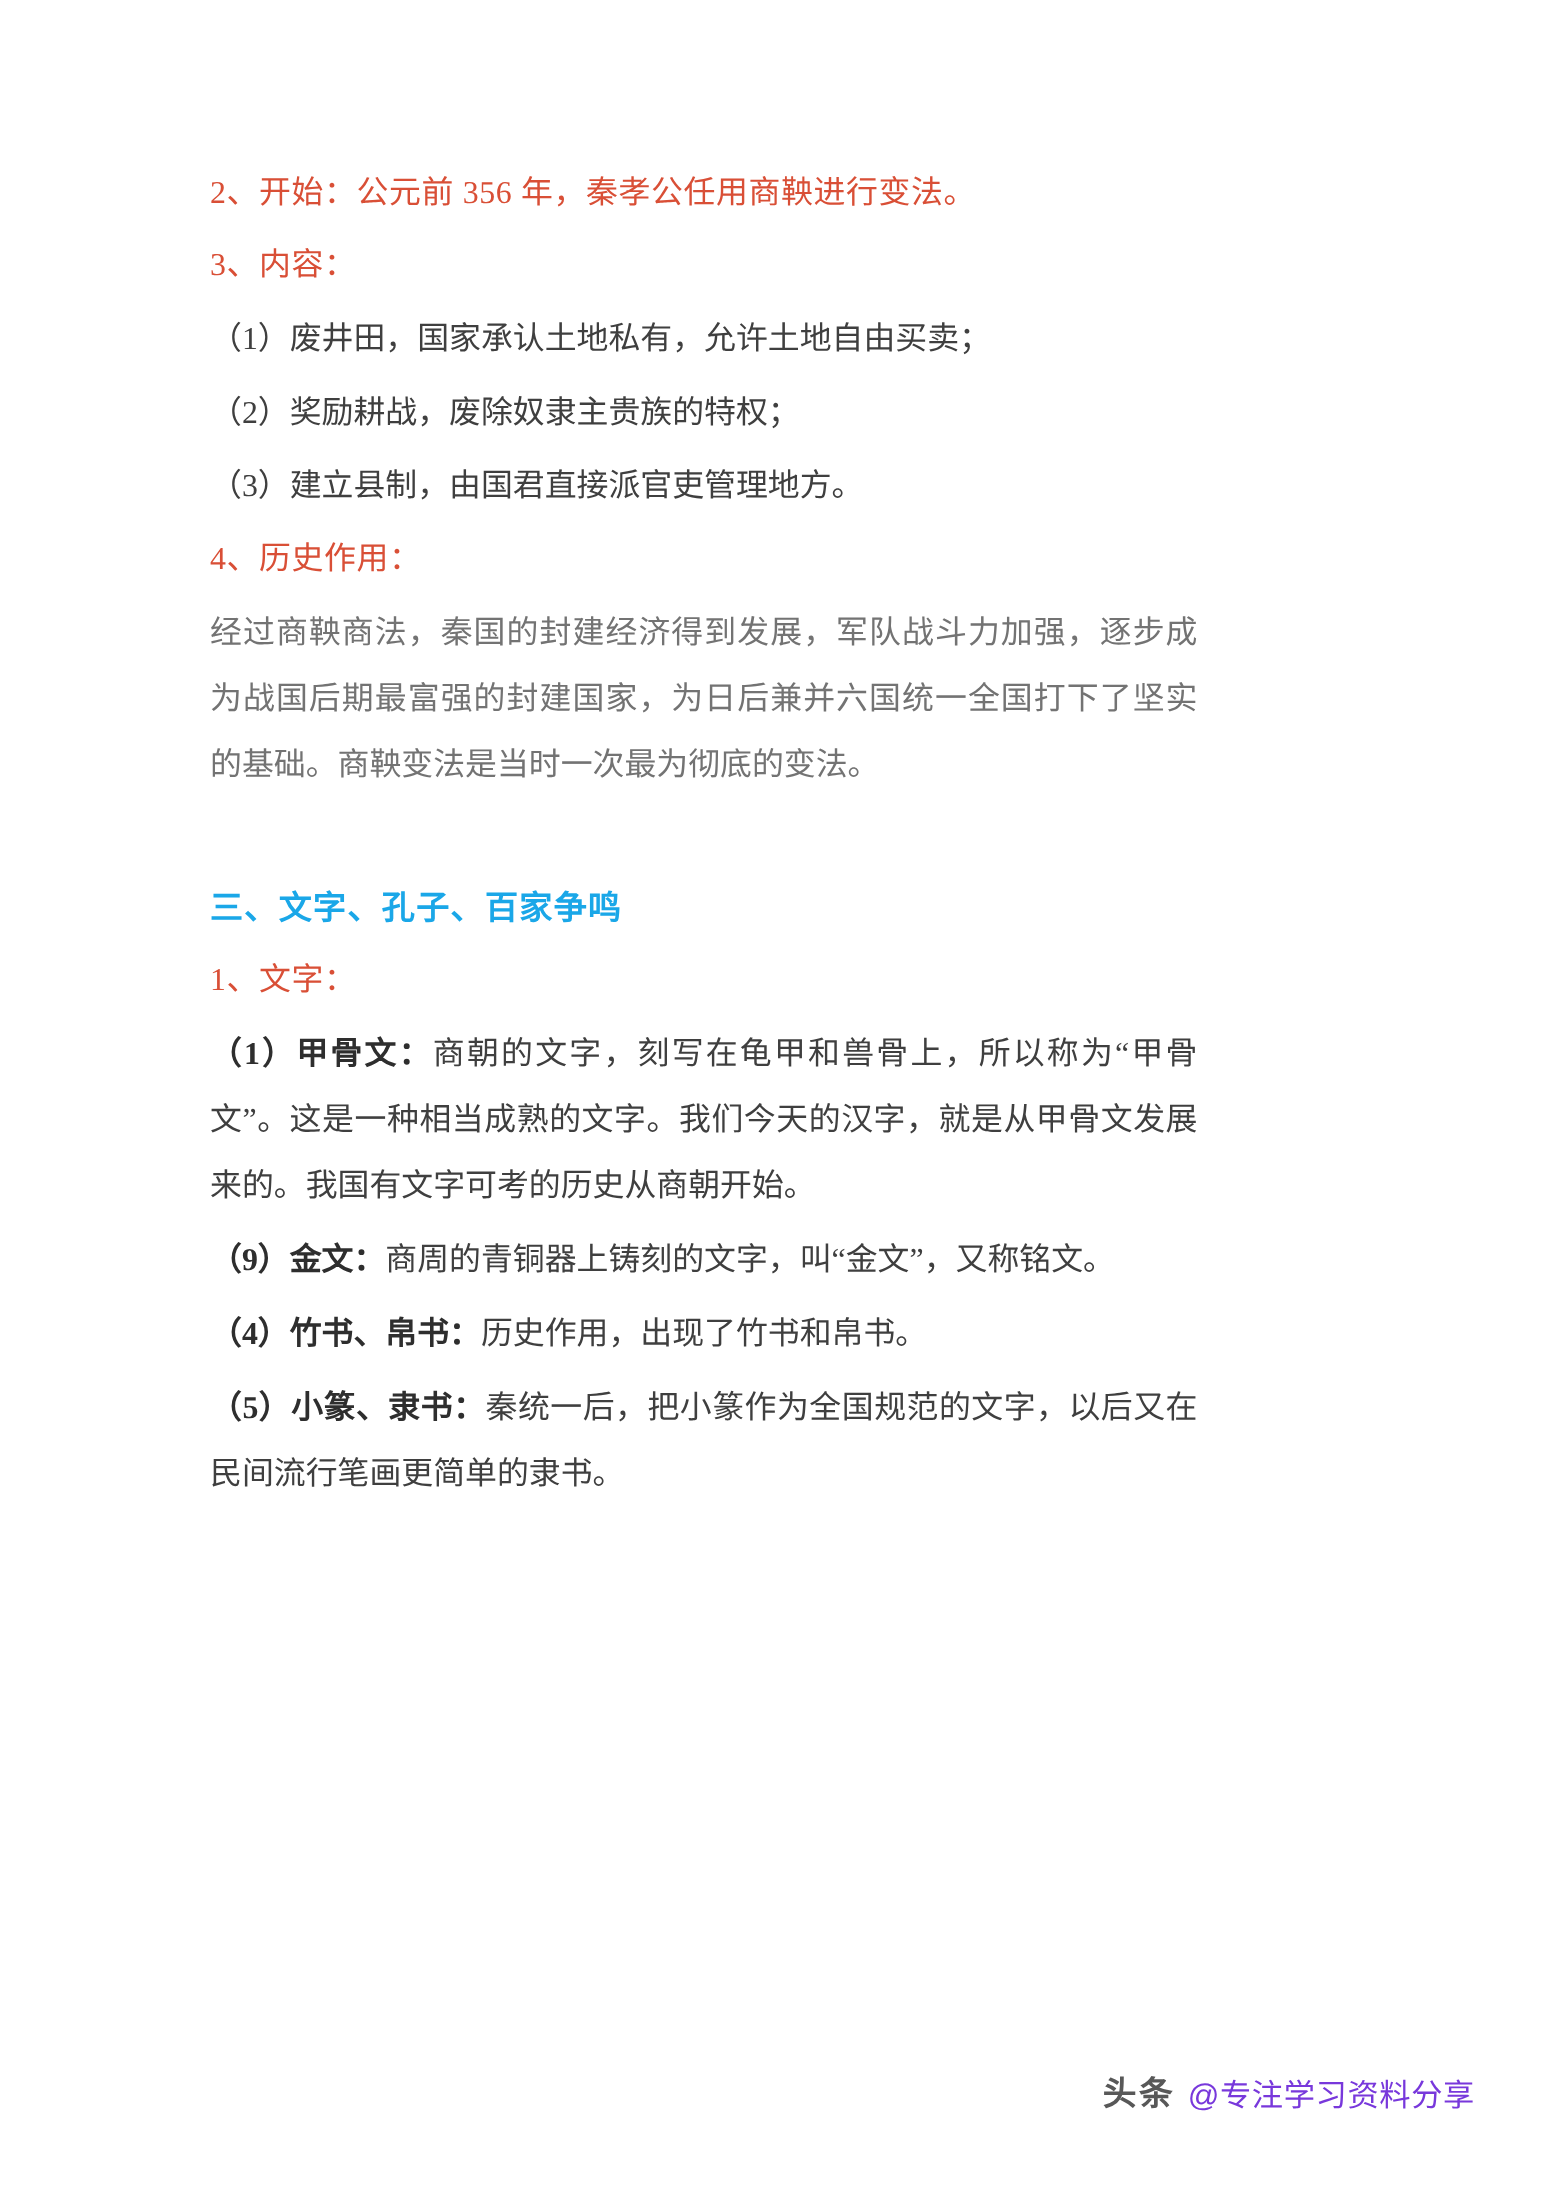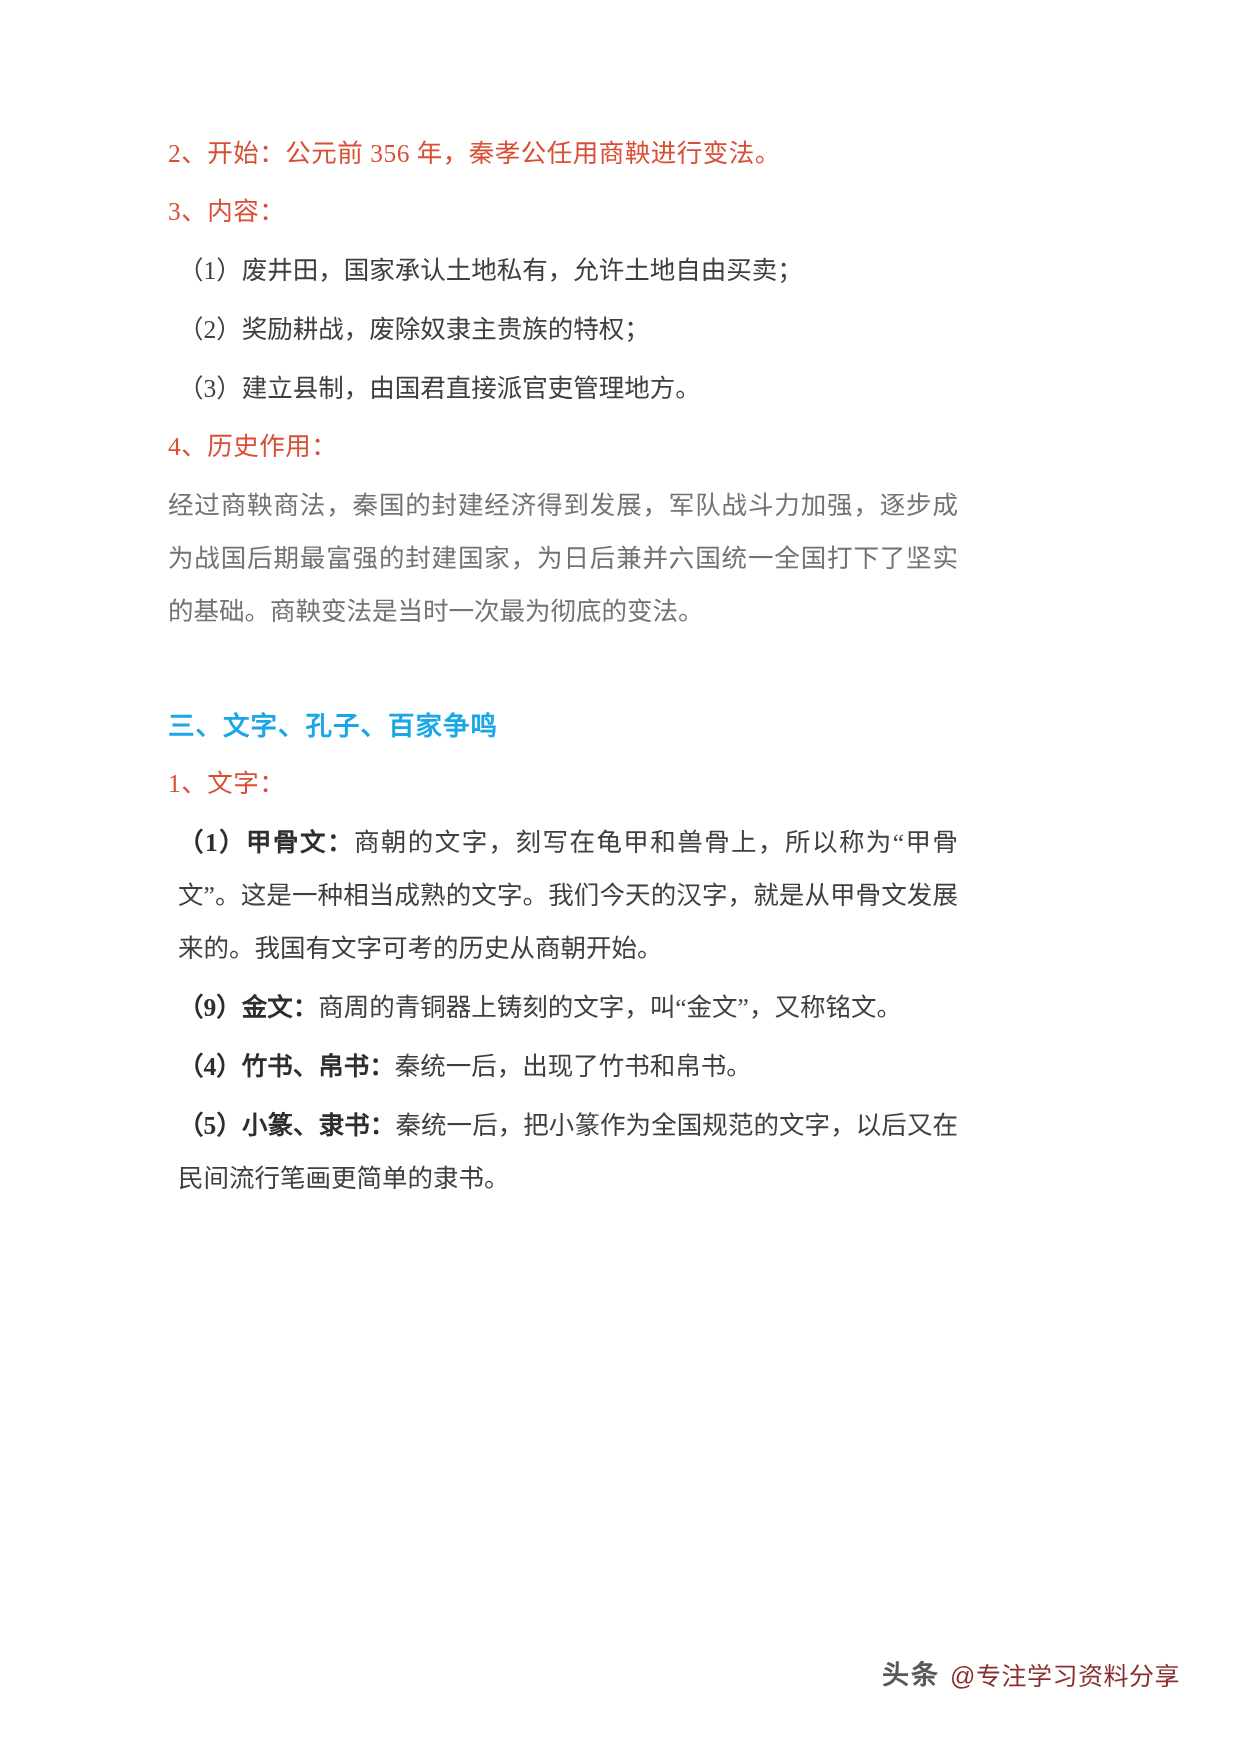--- a/index.html
+++ b/index.html
@@ -51,21 +51,20 @@
     font-size: 25.5px;
     line-height: 53px;
     color: #737373;
     text-align: justify;
   }
   .indent-item {
     font-size: 25.5px;
     line-height: 53px;
     color: #3f3f3f;
     text-align: justify;
-    margin-left: 10px;
   }
   .bold-dark {
     font-weight: bold;
     color: #2e2e2e;
   }
   .spacer-lg { height: 56px; }
 
   .watermark {
     position: absolute;
     right: 62px;
@@ -80,21 +79,21 @@
     white-space: nowrap;
   }
   .watermark .logo {
     font-weight: bold;
     font-size: 27px;
     color: #4a4a4a;
     letter-spacing: 2px;
   }
   .watermark .wm-text {
     font-size: 25px;
-    color: #7f1d1d;
+    color: #6d28d9;
     letter-spacing: 0.5px;
   }
 </style>
 </head>
 <body>
 
 <div class="page">
   <div class="content">
 
     <p class="line red">2、开始：公元前 356 年，秦孝公任用商鞅进行变法。</p>
@@ -113,21 +112,21 @@
 
     <p class="blue-head">三、文字、孔子、百家争鸣</p>
 
     <p class="line red">1、文字：</p>
 
     <p class="indent-item"><span class="bold-dark">（1）甲骨文：</span><span>商朝的文字，刻写在龟甲和兽骨上，所以称为“甲骨文”。这是一种相当成熟的文字。我们今天的汉字，就是从甲骨文发展来的。我国有文字可考的历史从商朝开始。</span></p>
 
     <p class="indent-item"><span class="bold-dark">（9）金文：</span><span>商周的青铜器上铸刻的文字，叫“金文”，又称铭文。</span></p>
 
 
-    <p class="indent-item"><span class="bold-dark">（4）竹书、帛书：</span><span>秦统一后，出现了竹书和帛书。</span></p>
+    <p class="indent-item"><span class="bold-dark">（4）竹书、帛书：</span><span>历史作用，出现了竹书和帛书。</span></p>
 
     <p class="indent-item"><span class="bold-dark">（5）小篆、隶书：</span><span>秦统一后，把小篆作为全国规范的文字，以后又在民间流行笔画更简单的隶书。</span></p>
 
   </div>
 
   <div class="watermark">
     <span class="logo">头条</span>
     <span class="wm-text">@专注学习资料分享</span>
   </div>
 </div>

